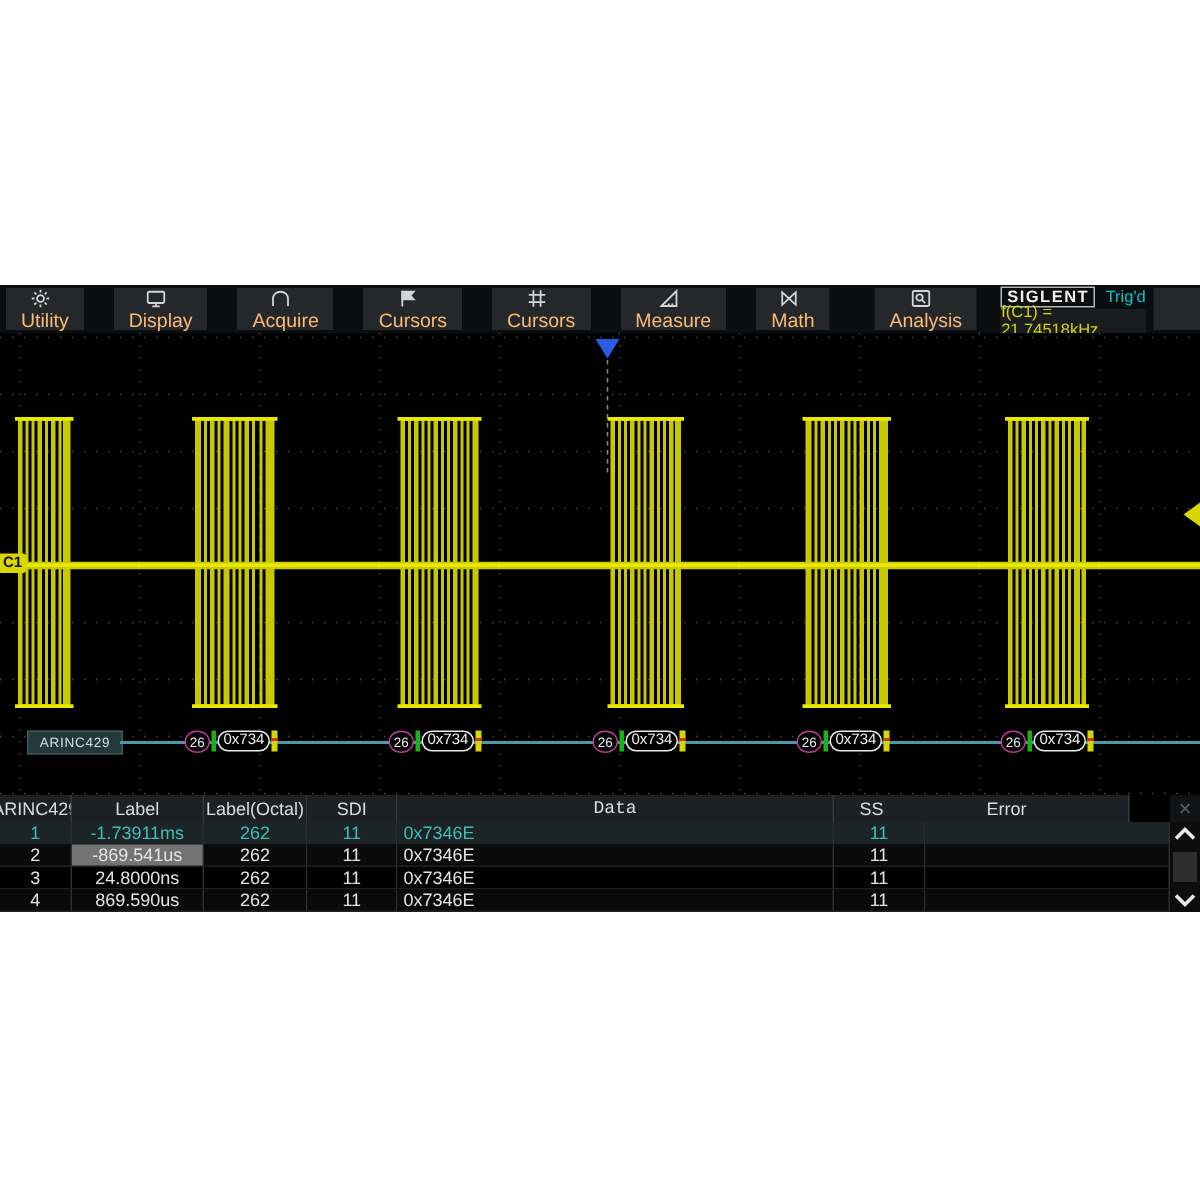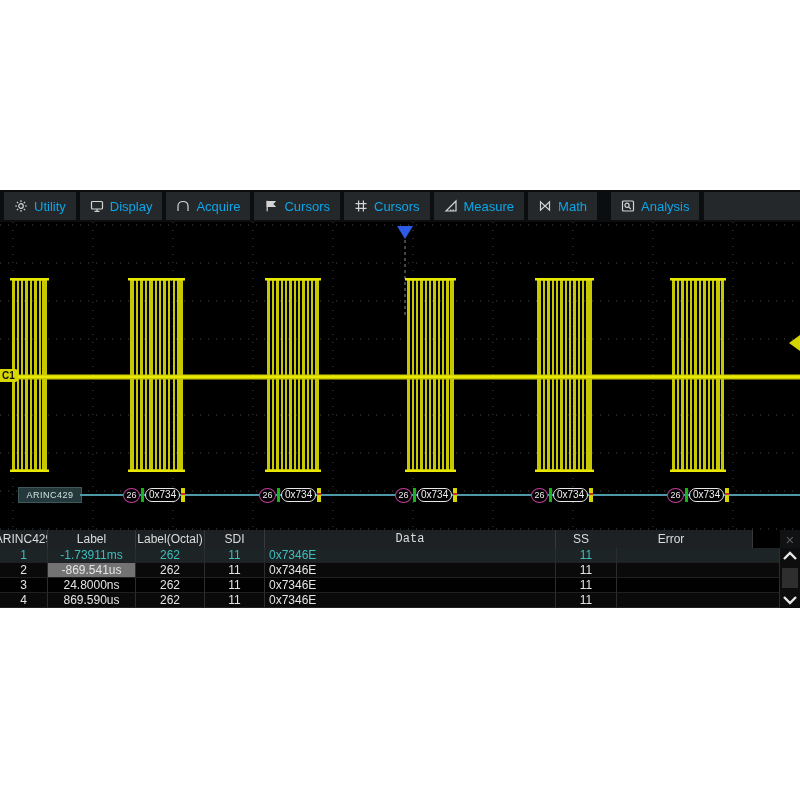--- a/index.html
+++ b/index.html
@@ -2,22 +2,22 @@
 <html><head>
 <meta charset="utf-8">
 <style>
   html,body{margin:0;padding:0;background:#ffffff;width:800px;height:800px;overflow:hidden;
     font-family:"Liberation Sans", sans-serif;}
   .scope{position:absolute;left:0;top:190px;width:800px;height:418px;background:#000;}
 
   
   .menubar{position:absolute;left:0;top:0;width:800px;height:32px;background:#0b0d0e;
     display:flex;align-items:stretch;}
-  .menu-item{background:#24282b;margin:2px 0 2px 4px;display:flex;align-items:center;
-    padding:0 10px;color:#0ea5e9;font-size:13px;white-space:nowrap;cursor:default;}
+  .menu-item{background:#24282b;margin:2px 16px 2px 4px;display:flex;align-items:center;
+    padding:0 10px;color:#fdba74;font-size:13px;white-space:nowrap;cursor:default;flex-direction:column;}
   .menu-item .mi-icon{display:flex;align-items:center;margin-right:6px;}
   .menu-item:nth-child(8){margin-left:14px;}
   .brand-block{margin-left:auto;width:114px;display:flex;flex-direction:column;}
   .brand-row{height:16px;display:flex;align-items:center;justify-content:center;}
   .logo{color:#f0f0f0;font-weight:bold;font-size:11px;letter-spacing:1px;
     border:1px solid #b8b8b8;padding:0 3px;line-height:12px;}
   .trigd{color:#00c8c8;font-size:11px;margin-left:7px;}
   .freq{height:16px;background:#1a1d1f;color:#d6d600;font-size:11px;display:flex;
     align-items:center;justify-content:center;}
   .config-btn{background:#24282b;margin:2px 0 2px 5px;display:flex;align-items:center;
@@ -25,21 +25,21 @@
 
   
   .wave{position:absolute;left:0;top:32px;width:800px;height:268px;background:#000;}
   .c1-badge{position:absolute;left:0;top:147px;background:#d8d800;color:#111;
     font-size:10px;font-weight:bold;padding:1px 3px 1px 2px;border-radius:0 3px 3px 0;}
   .decode-src{position:absolute;left:3px;top:266px;color:#dcdcdc;font-size:10px;font-weight:bold;padding-left:17px;}
   .bus-box{position:absolute;left:18px;top:265px;width:62px;height:14px;background:#24393b;
     border:1px solid #3f5a5c;color:#cfe0e0;font-size:9px;display:flex;align-items:center;
     justify-content:center;letter-spacing:0.5px;}
   .decode-line{position:absolute;left:80px;top:272px;width:720px;height:2px;background:#4f98a8;}
-  .frame{position:absolute;top:265px;height:16px;display:flex;align-items:center;}
+  .frame{position:absolute;top:265px;height:16px;display:flex;}
   .fr-ellipse{width:15px;height:13px;border:1.5px solid #c03a9a;border-radius:50%;
     color:#f0e8f0;font-size:9px;display:flex;align-items:center;justify-content:center;
     overflow:hidden;background:#000;}
   .fr-bracket{width:3px;height:14px;background:#17b317;margin-left:1px;}
   .fr-box{margin-left:1px;height:12px;border:1.2px solid #e8e8e8;border-radius:7px;
     background:#000;color:#f0f0f0;font-size:10px;line-height:12px;padding:0 3px;white-space:nowrap;}
   .fr-endbar{width:4px;height:14px;background:#d6d600;margin-left:1px;position:relative;}
   .fr-endbar::after{content:"";position:absolute;left:0;top:5px;width:4px;height:2px;background:#d03020;}
 
   
@@ -129,20 +129,27 @@
       <div class="menu-item">
         <span class="mi-icon">
           <svg width="14" height="14" viewBox="0 0 14 14" fill="none" stroke="#d4d4d4" stroke-width="1.2">
             <rect x="1.5" y="2" width="11" height="10" rx="1"></rect>
             <circle cx="6" cy="6.3" r="2.1"></circle>
             <path d="M7.6 7.9l2.2 2.2"></path>
           </svg>
         </span>
         <span>Analysis</span>
       </div>
+      <div class="brand-block">
+      <div class="brand-row">
+        <span class="logo">SIGLENT</span>
+        <span class="trigd">Trig'd</span>
+      </div>
+      <div class="freq">f(C1) = 21.74518kHz</div>
+    </div>
     <div class="config-btn">
       
       
     </div>
   </div>
 
   <div class="wave">
     <svg id="wave-svg" width="800" height="308">
         <line x1="13" y1="0" x2="13" y2="308" stroke="#4a4a4a" stroke-width="1" stroke-dasharray="1 7"></line>
         <line x1="93" y1="0" x2="93" y2="308" stroke="#4a4a4a" stroke-width="1" stroke-dasharray="1 7"></line>

